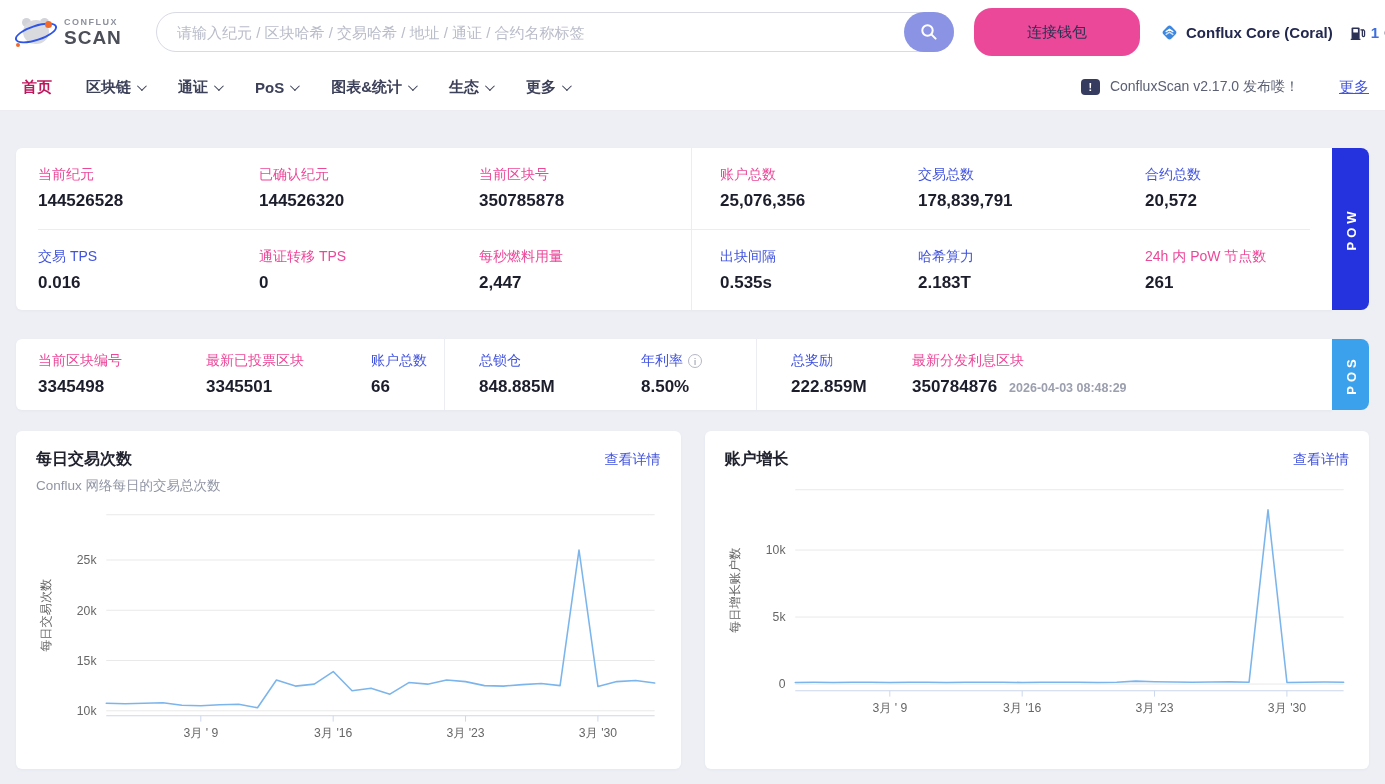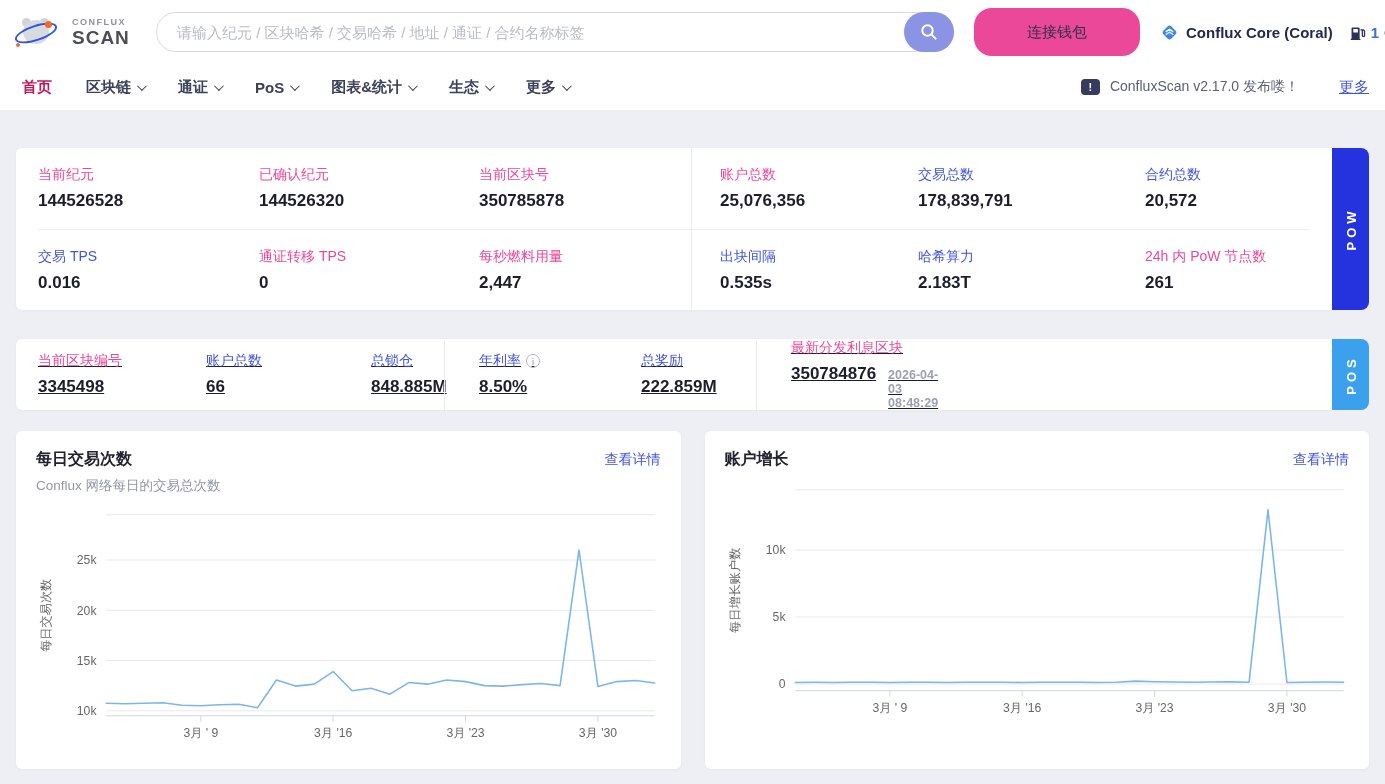--- a/index.html
+++ b/index.html
@@ -6,21 +6,21 @@
   html,body { width:1385px; height:784px; }
   body {
     font-family: "Liberation Sans", "DejaVu Sans", sans-serif;
     background: #edeff5;
     color: #1c1e2c;
     overflow: hidden;
   }
   
   .topbar { background:#fff; border-bottom:1px solid #ececf2; }
   .topbar-row1 { height:64px; display:flex; align-items:center; padding:0 16px; }
-  .logo { display:flex; align-items:center; gap:16px; width:124px; flex:none; cursor:pointer; }
+  .logo { display:flex; align-items:center; gap:8px; width:124px; flex:none; cursor:pointer; }
   .logo-mark { position:relative; width:40px; height:34px; flex:none; }
   .logo-head { position:absolute; left:7px; top:5px; width:26px; height:24px; background:#d9dade; border-radius:50%; }
   .logo-ear1, .logo-ear2 { position:absolute; width:9px; height:9px; background:#d2d3d8; border-radius:50%; top:3px; }
   .logo-ear1 { left:6px; } .logo-ear2 { left:24px; }
   .logo-ring { position:absolute; left:-2px; top:10px; width:44px; height:16px; border:2px solid #2f55e8; border-radius:50%; transform:rotate(-18deg); }
   .logo-dot { position:absolute; right:4px; top:6px; width:7px; height:7px; background:#f06a2d; border-radius:50%; }
   .logo-dot2 { position:absolute; left:0px; bottom:2px; width:4px; height:4px; background:#f06a2d; border-radius:50%; }
   .logo-text { display:flex; flex-direction:column; line-height:1; }
   .logo-top { font-size:9px; font-weight:bold; letter-spacing:1.5px; color:#8d919d; }
   .logo-bottom { font-size:19px; font-weight:800; letter-spacing:1px; color:#4c4f58; margin-top:1px; }
@@ -72,21 +72,21 @@
     color:#fff; font-size:13px; font-weight:bold; letter-spacing:4px; white-space:nowrap;
   }
   .stat-row { display:grid; grid-template-columns:221px 220px 212px 227px 227px 1fr; height:81px; }
   .stat-row + .stat-row { border-top:1px solid #ebedf3; }
   .stat-row > .cell:nth-child(4) { border-left:1px solid #ebedf3; padding-left:28px; }
   .cell { display:flex; flex-direction:column; justify-content:center; }
   .cell .lbl { font-size:14px; color:#ec4899; display:flex; align-items:center; gap:5px; }
   .cell .lbl.blue { color:#4153de; cursor:pointer; }
   .cell .val { font-size:17px; font-weight:bold; color:#1c1e2c; margin-top:7px; display:flex; align-items:baseline; gap:12px; }
   .cell .ts { font-size:12.5px; font-weight:bold; color:#9b9fae; }
-  .pos-grid { display:grid; grid-template-columns:168px 165px 73px 197px 115px 156px 1fr; height:71px;text-decoration:underline; }
+  .pos-grid { display:grid; grid-template-columns:168px 165px 73px 197px 115px 156px 1fr; height:71px; }
   .pos-grid > .cell:nth-child(4), .pos-grid > .cell:nth-child(6) { border-left:1px solid #ebedf3; padding-left:34px; }
   .info-i { width:14px; height:14px; border:1px solid #b4b7c4; border-radius:50%; color:#b4b7c4; font-size:9.5px; display:inline-flex; align-items:center; justify-content:center; font-style:normal; font-weight:bold; }
   
   .charts-row { display:flex; gap:24px; margin-top:21px; }
   .card { background:#fff; border-radius:6px; flex:1; height:338px; padding:18px 20px; box-shadow:0 1px 3px rgba(40,45,80,.04); }
   .card-head { display:flex; align-items:center; justify-content:space-between; }
   .card-title { font-size:16px; font-weight:bold; color:#20222e; }
   .card-link { font-size:14px; color:#4153de; cursor:pointer; text-decoration:none; }
   .card-sub { font-size:13.5px; color:#9195a4; margin-top:7px; }
   .chart { margin-top:10px; width:100%; }
@@ -263,20 +263,26 @@
     </div>
   </section>
 
   <section class="panel-wrap pos">
     <div class="panel">
       <div class="pos-grid" id="pos-grid">
           <div class="cell">
             <div class="lbl">当前区块编号</div>
             <div class="val">
               <span>3345498</span>
+            </div>
+          </div>
+          <div class="cell">
+            <div class="lbl">最新已投票区块</div>
+            <div class="val">
+              <span>3345501</span>
             </div>
           </div>
           <div class="cell">
             <div class="lbl blue">账户总数</div>
             <div class="val">
               <span>66</span>
             </div>
           </div>
           <div class="cell">
             <div class="lbl blue">总锁仓</div>

